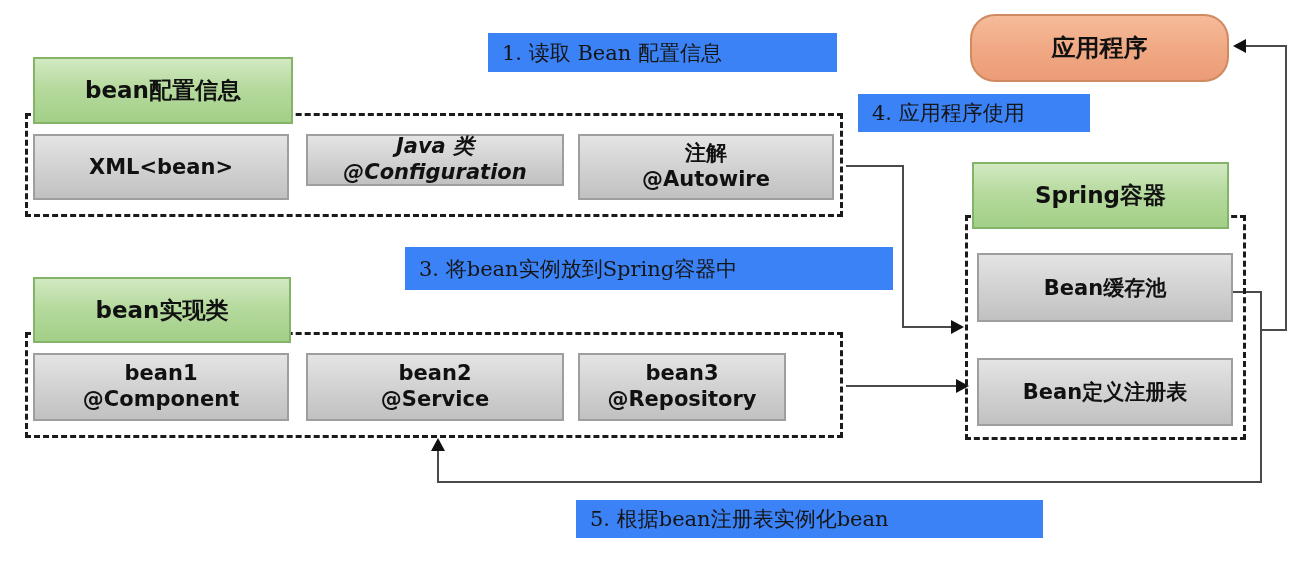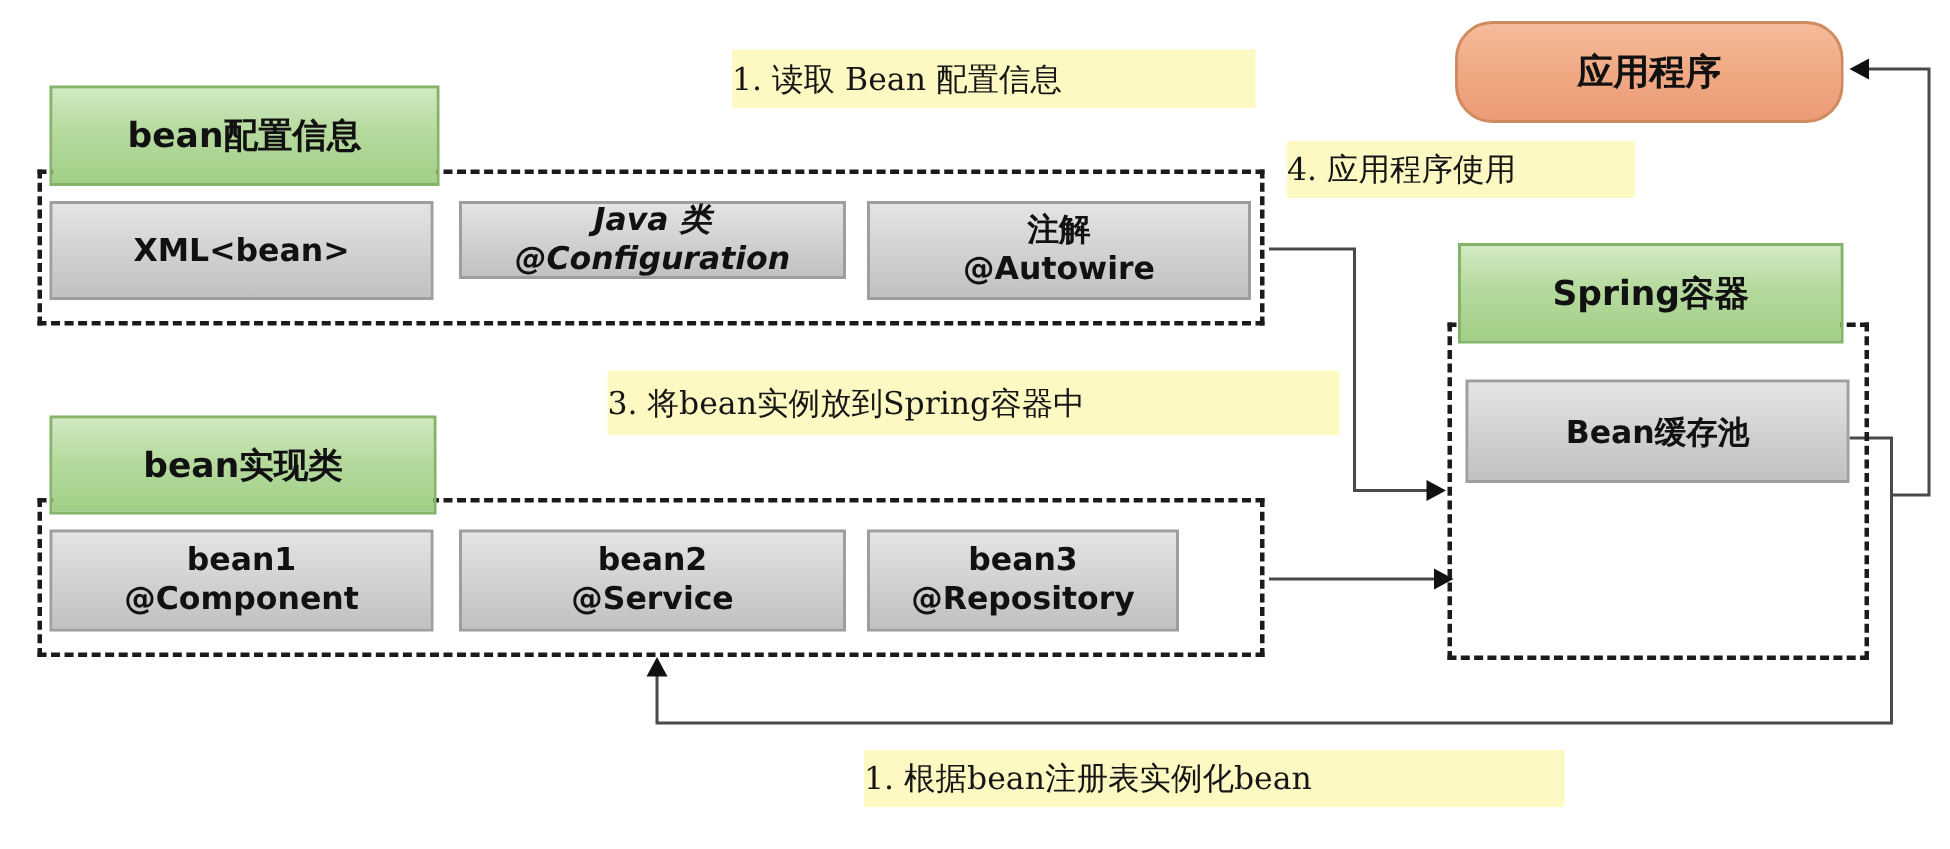--- a/index.html
+++ b/index.html
@@ -22,25 +22,25 @@
     background:linear-gradient(180deg,#e4e4e4 0%,#d2d2d2 50%,#c1c1c1 100%);
     border:2px solid #9e9e9e;
     font-weight:bold;font-size:21px;z-index:2;
   }
   .orangebox{
     background:linear-gradient(180deg,#f6bb9b 0%,#f0a984 50%,#eb9c76 100%);
     border:2px solid #cf8a60;
     font-weight:bold;font-size:24px;z-index:3;
   }
   .steplabel{
-    background:#fef9c3;
+    background:#3b82f6;
     font-family:"DejaVu Serif","Liberation Serif",serif;
     font-size:21px;color:#151515;
     display:flex;align-items:center;justify-content:flex-start;
-    z-index:3;
+    padding-left:14px;z-index:3;
   }
   svg#connectors{position:absolute;left:0;top:0;z-index:0;}
 </style>
 </head>
 <body>
 
 <div id="canvas">
 
   <svg id="connectors" width="1300" height="566" viewBox="0 0 1300 566">
 
@@ -76,21 +76,22 @@
   <div class="abs graybox flexc twoline" style="left:306px;top:353px;width:258px;height:68px;">bean2
 @Service</div>
   <div class="abs graybox flexc twoline" style="left:578px;top:353px;width:208px;height:68px;">bean3
 @Repository</div>
 
   <div class="abs dashedbox" style="left:965px;top:215px;width:281px;height:225px;"></div>
 
   <div class="abs greenbox flexc" style="left:972px;top:162px;width:257px;height:67px;">Spring容器</div>
 
   <div class="abs graybox flexc" style="left:977px;top:253px;width:256px;height:69px;">Bean缓存池</div>
+  <div class="abs graybox flexc" style="left:977px;top:358px;width:256px;height:68px;">Bean定义注册表</div>
 
   <div class="abs orangebox flexc" style="left:970px;top:14px;width:259px;height:68px;border-radius:25px;">应用程序</div>
 
   <div class="abs steplabel" style="left:488px;top:33px;width:349px;height:39px;">1. 读取 Bean 配置信息</div>
   <div class="abs steplabel" style="left:858px;top:94px;width:232px;height:38px;">4. 应用程序使用</div>
   <div class="abs steplabel" style="left:405px;top:247px;width:488px;height:43px;">3. 将bean实例放到Spring容器中</div>
-  <div class="abs steplabel" style="left:576px;top:500px;width:467px;height:38px;">1. 根据bean注册表实例化bean</div>
+  <div class="abs steplabel" style="left:576px;top:500px;width:467px;height:38px;">5. 根据bean注册表实例化bean</div>
 
 </div>
 
 </body></html>

